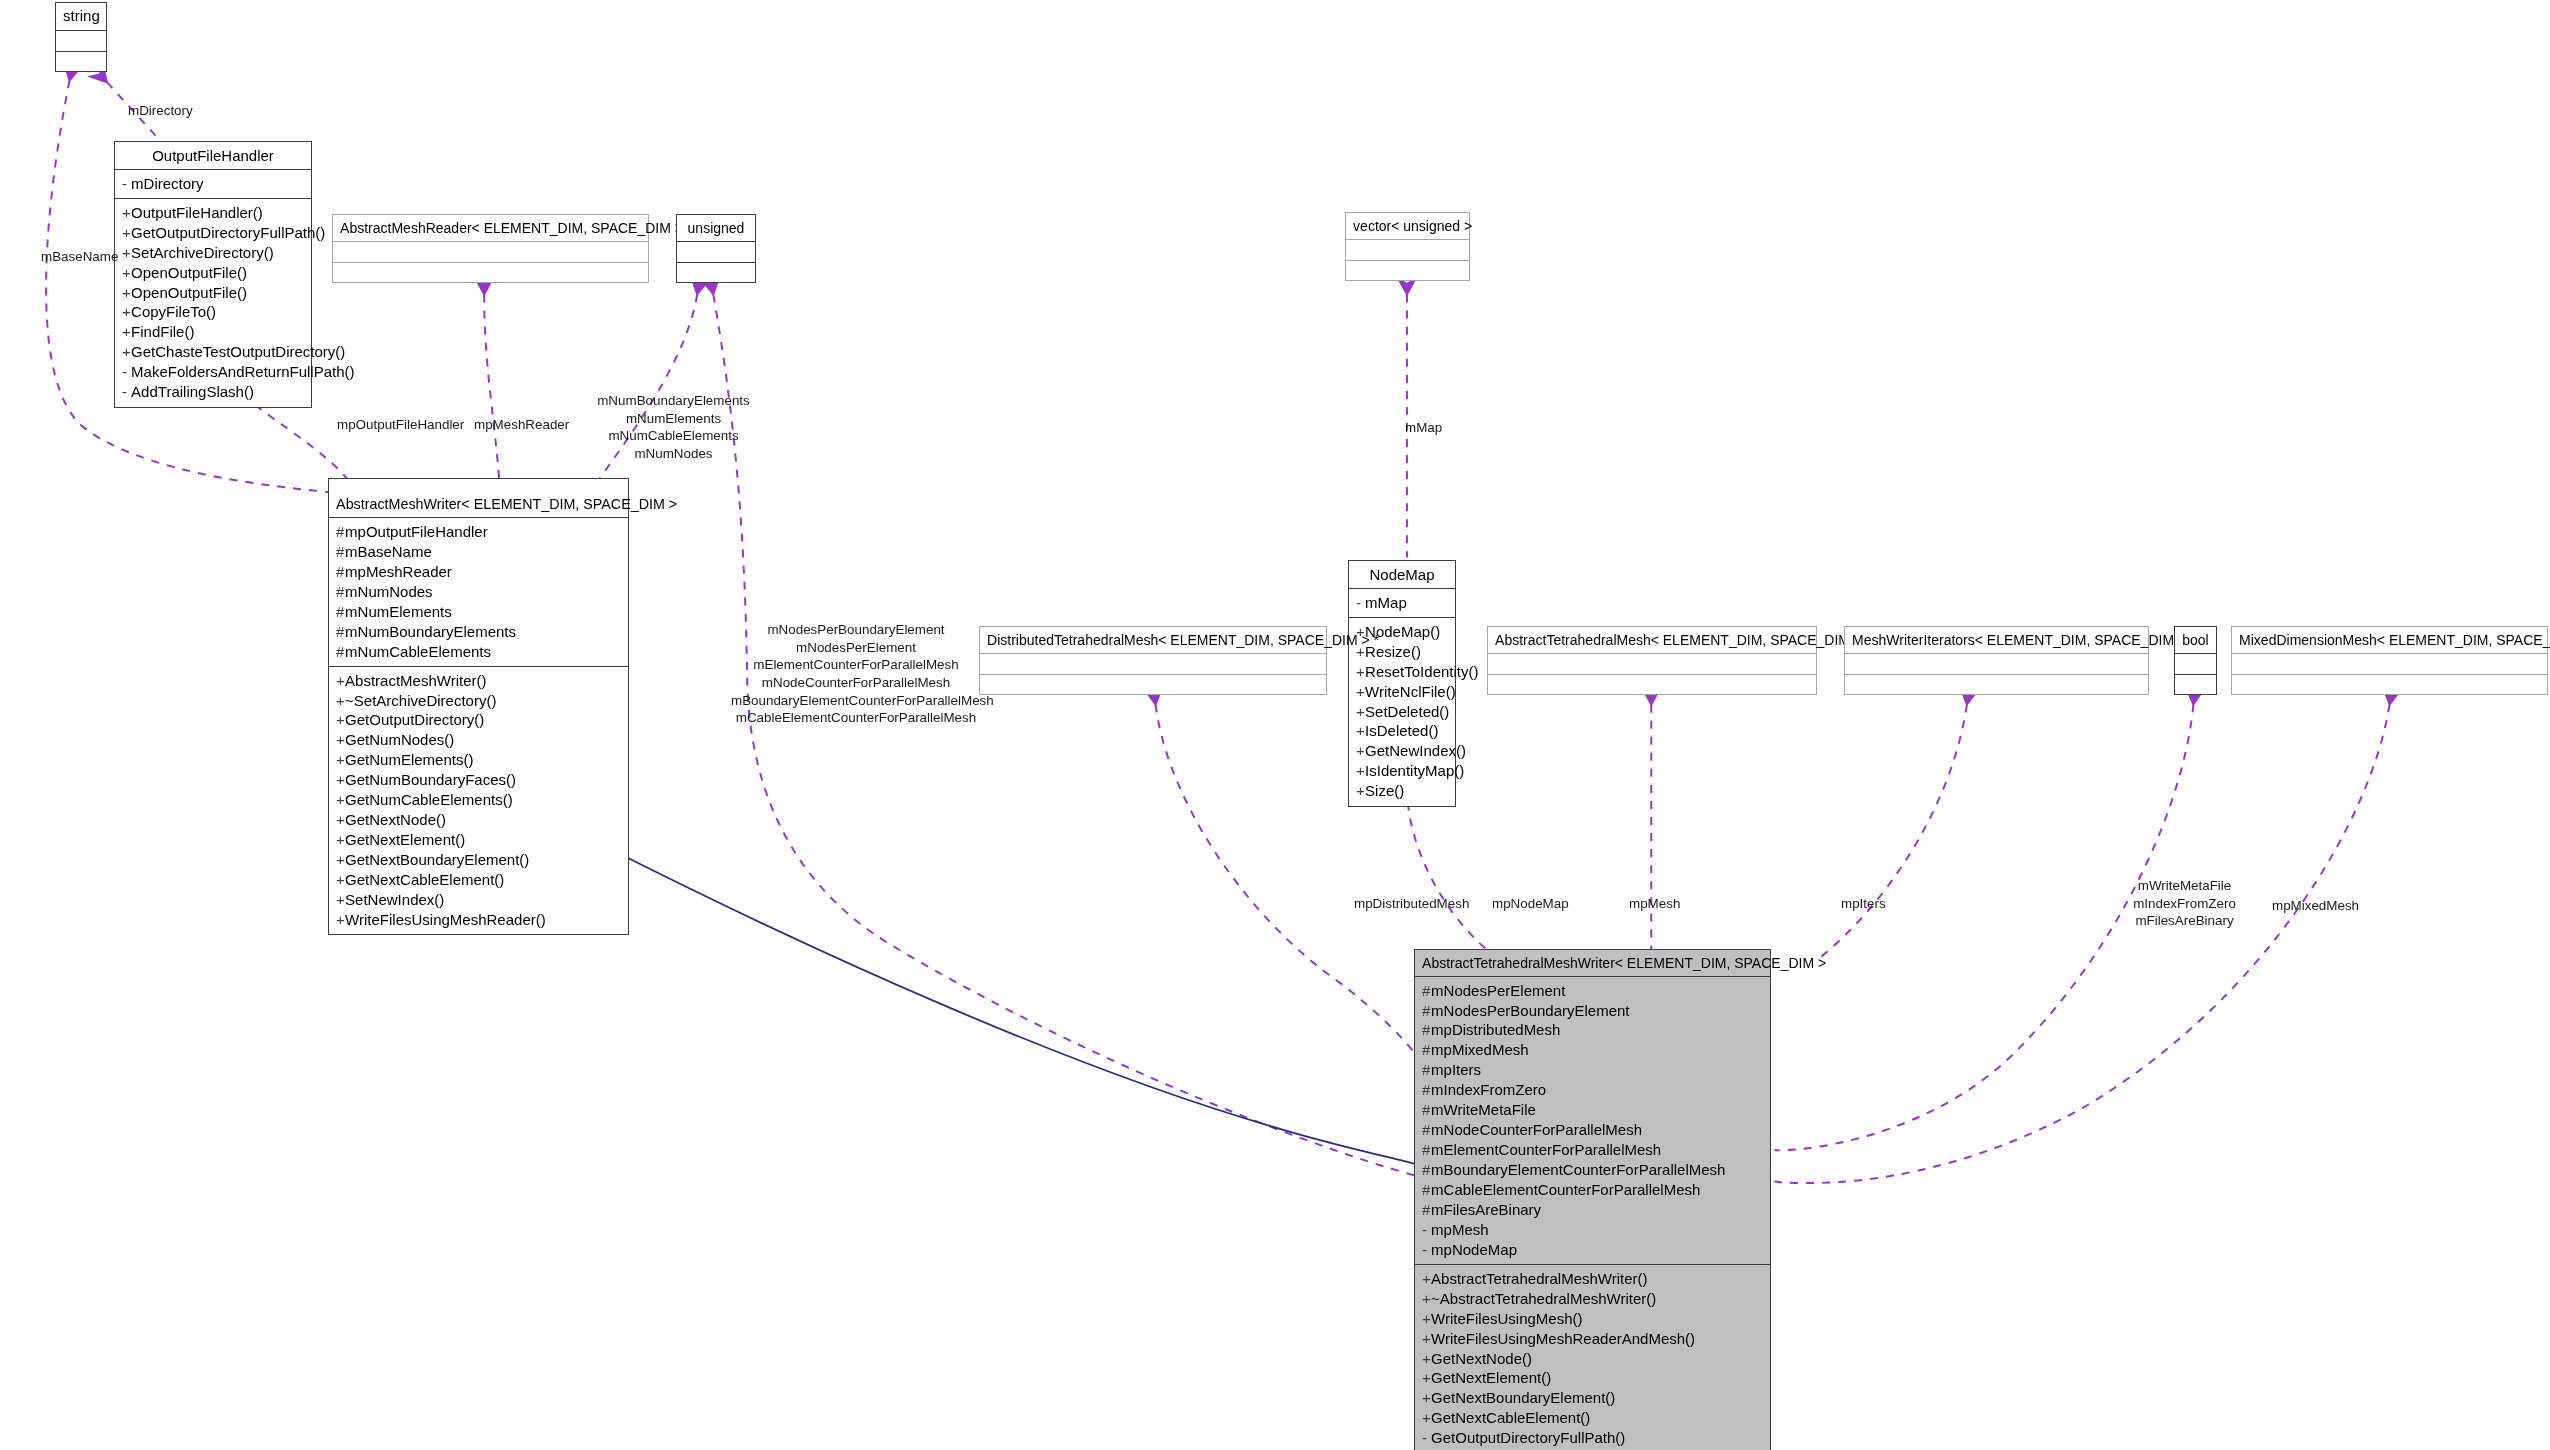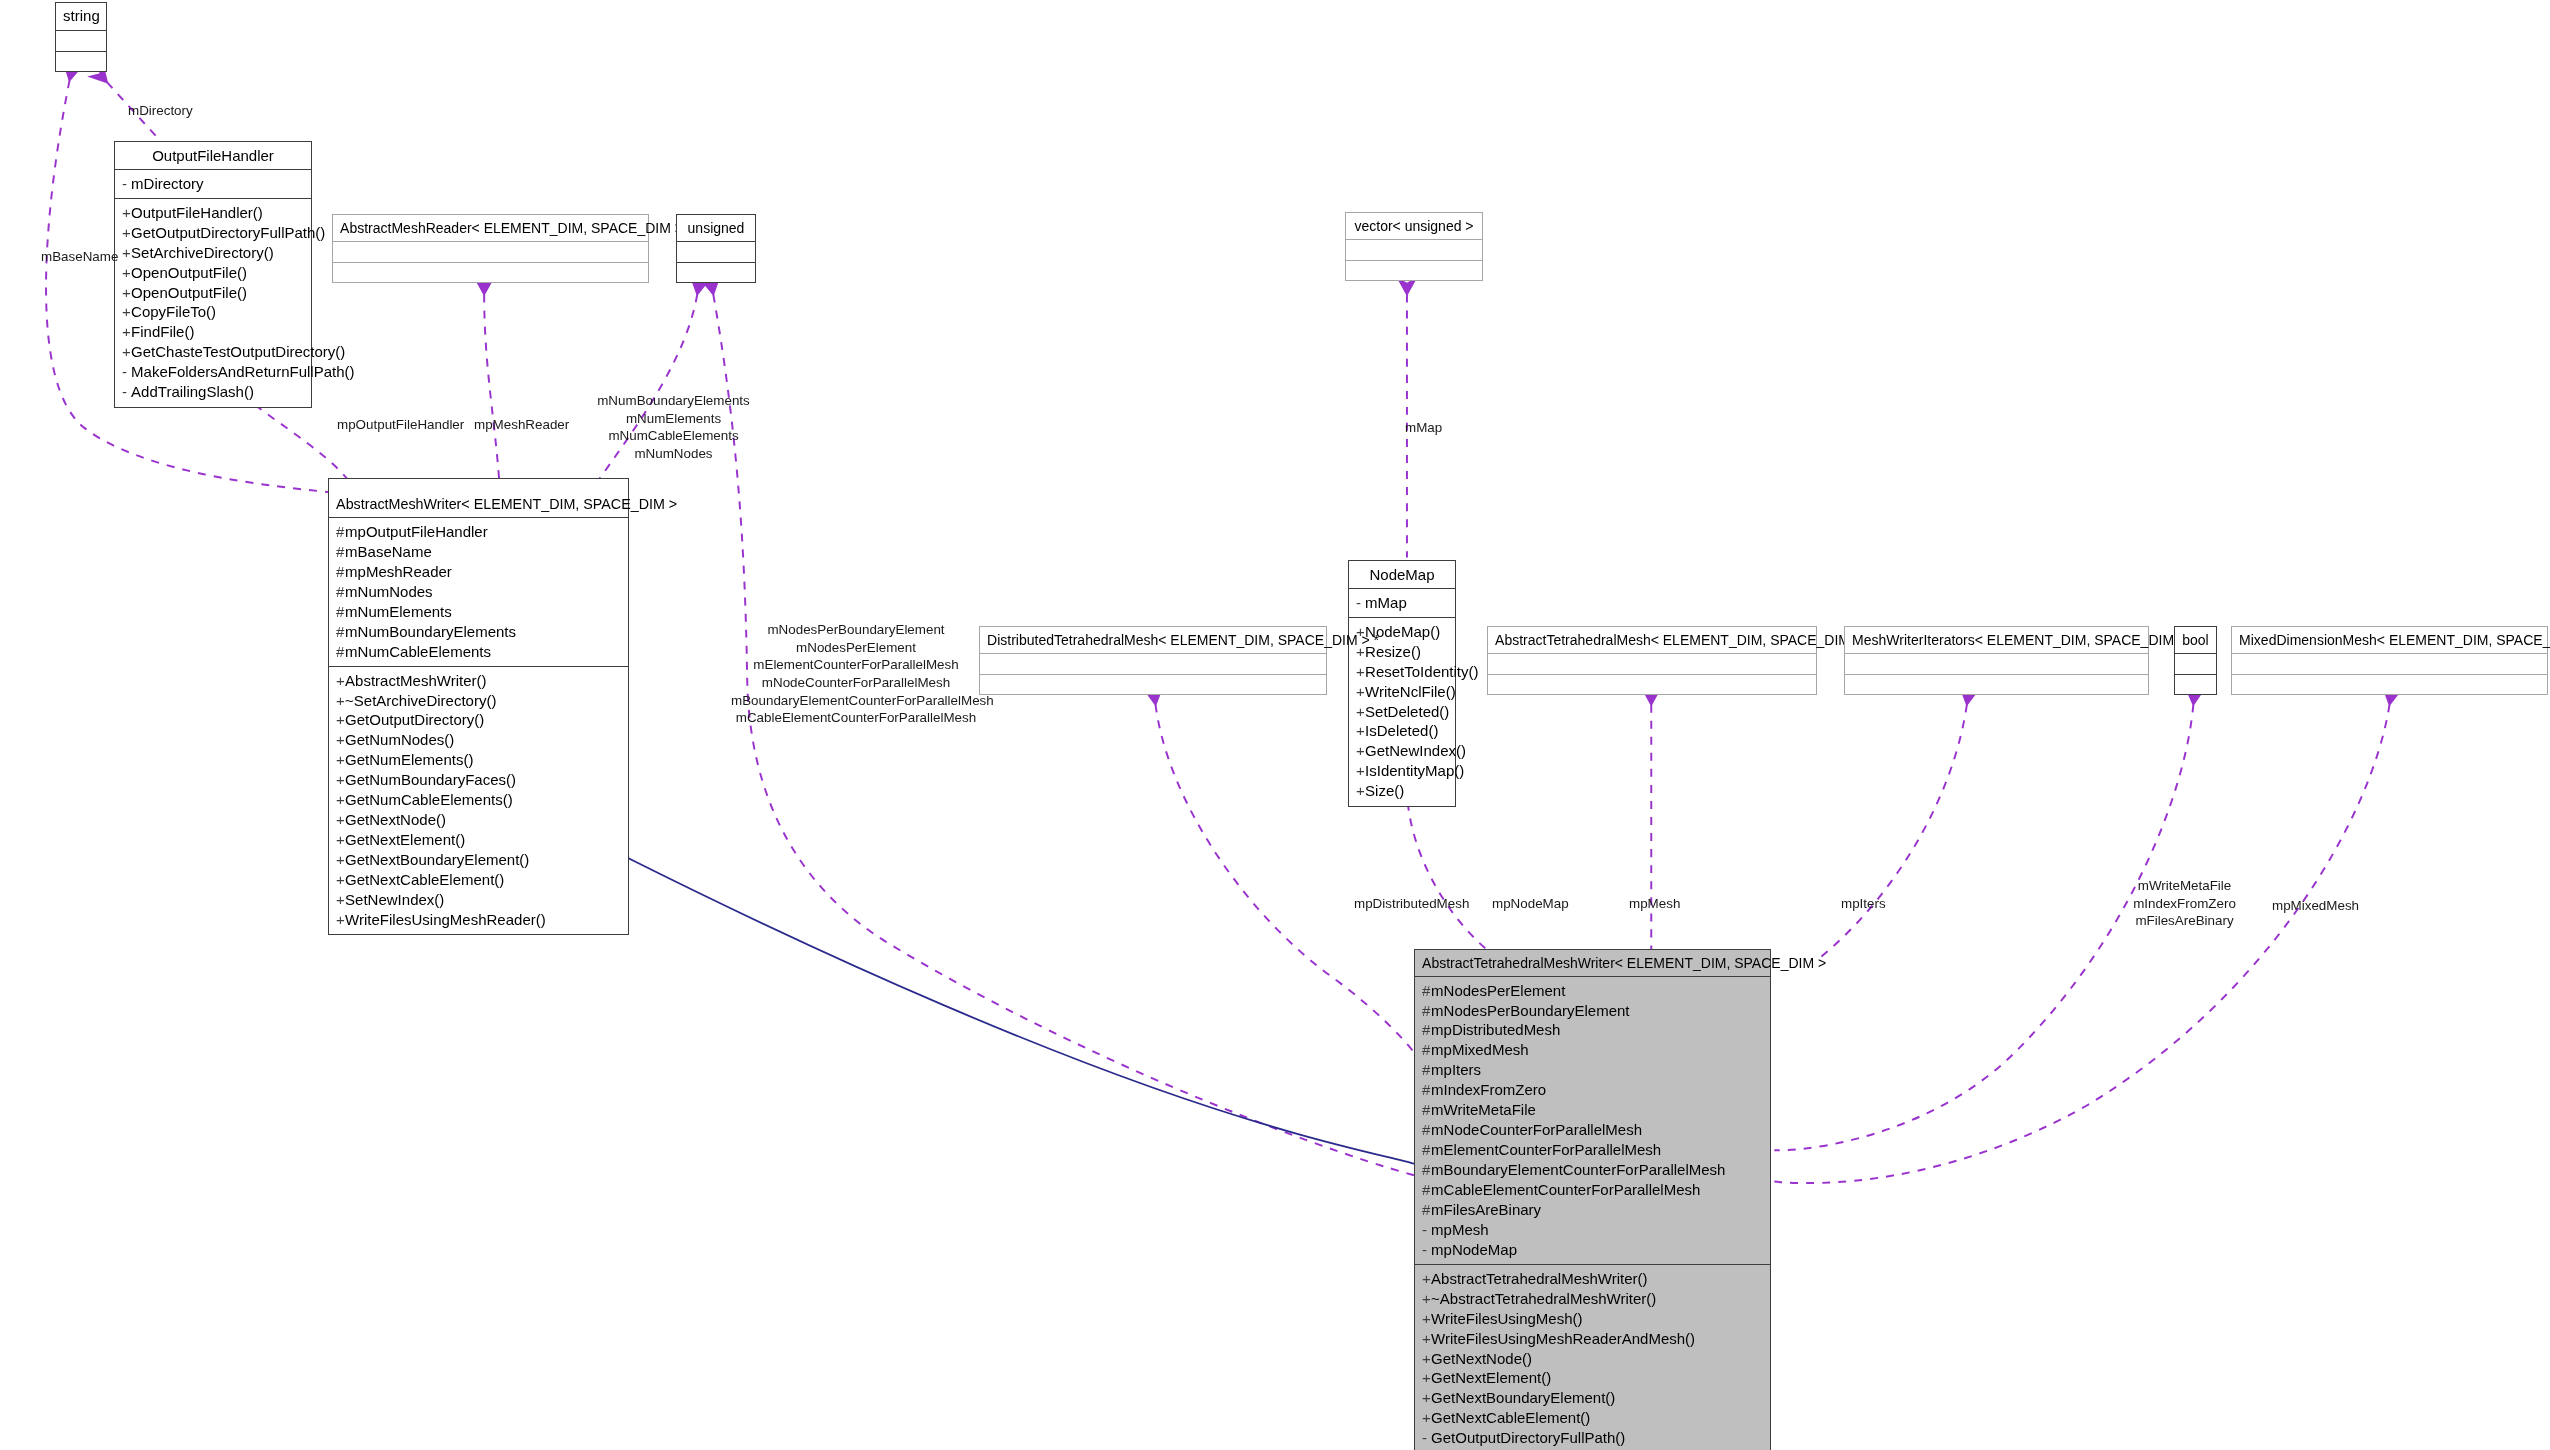--- a/index.html
+++ b/index.html
@@ -169,21 +169,21 @@
     <div class="attrs empty sep-light"></div>
     <div class="ops empty"></div>
   </div>
 
   <div class="node dark" style="left:676px; top:214px; width:80px;">
     <div class="title" style="font-size:14px;">unsigned</div>
     <div class="attrs empty" style="border-bottom:1.8px solid #3d3d3d;"></div>
     <div class="ops empty"></div>
   </div>
 
-  <div class="node" style="left:1345px; top:212px; width:138px;">
+  <div class="node" style="left:1345px; top:212px; width:125px;">
     <div class="title sep-light" style="font-size:14px;">vector&lt; unsigned &gt;</div>
     <div class="attrs empty sep-light"></div>
     <div class="ops empty"></div>
   </div>
 
   <div class="node dark" style="left:328px; top:478px; width:301px;">
     <div class="title" style="font-size:14.3px;margin-top:12px;">AbstractMeshWriter&lt; ELEMENT_DIM, SPACE_DIM &gt;</div>
     <div class="attrs" style="border-bottom:1.8px solid #3d3d3d;">
       <div class="row"><span class="sym">#</span><span>mpOutputFileHandler</span></div>
       <div class="row"><span class="sym">#</span><span>mBaseName</span></div>

